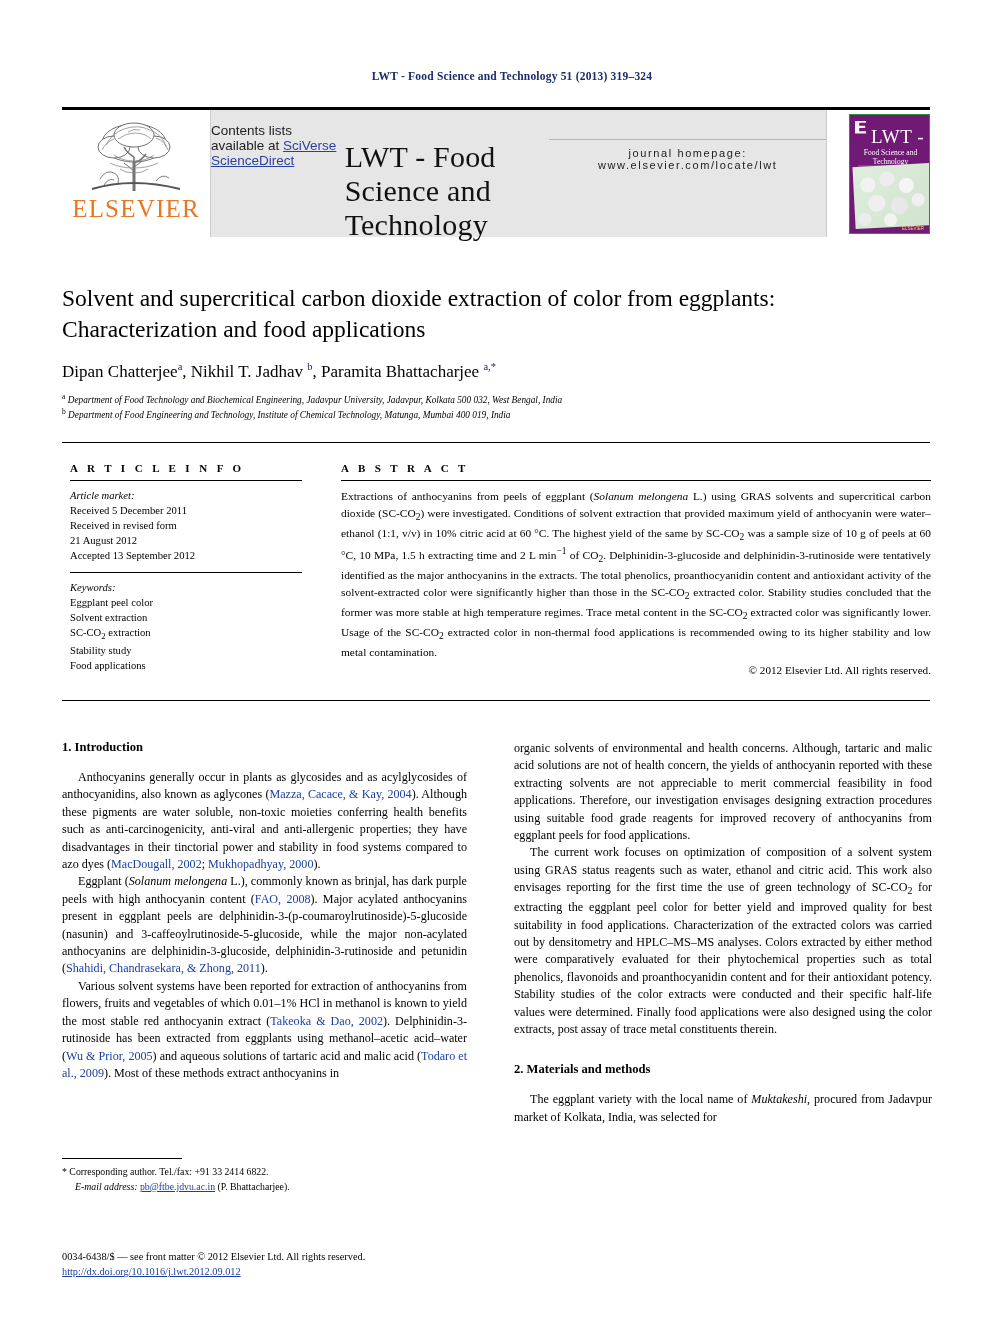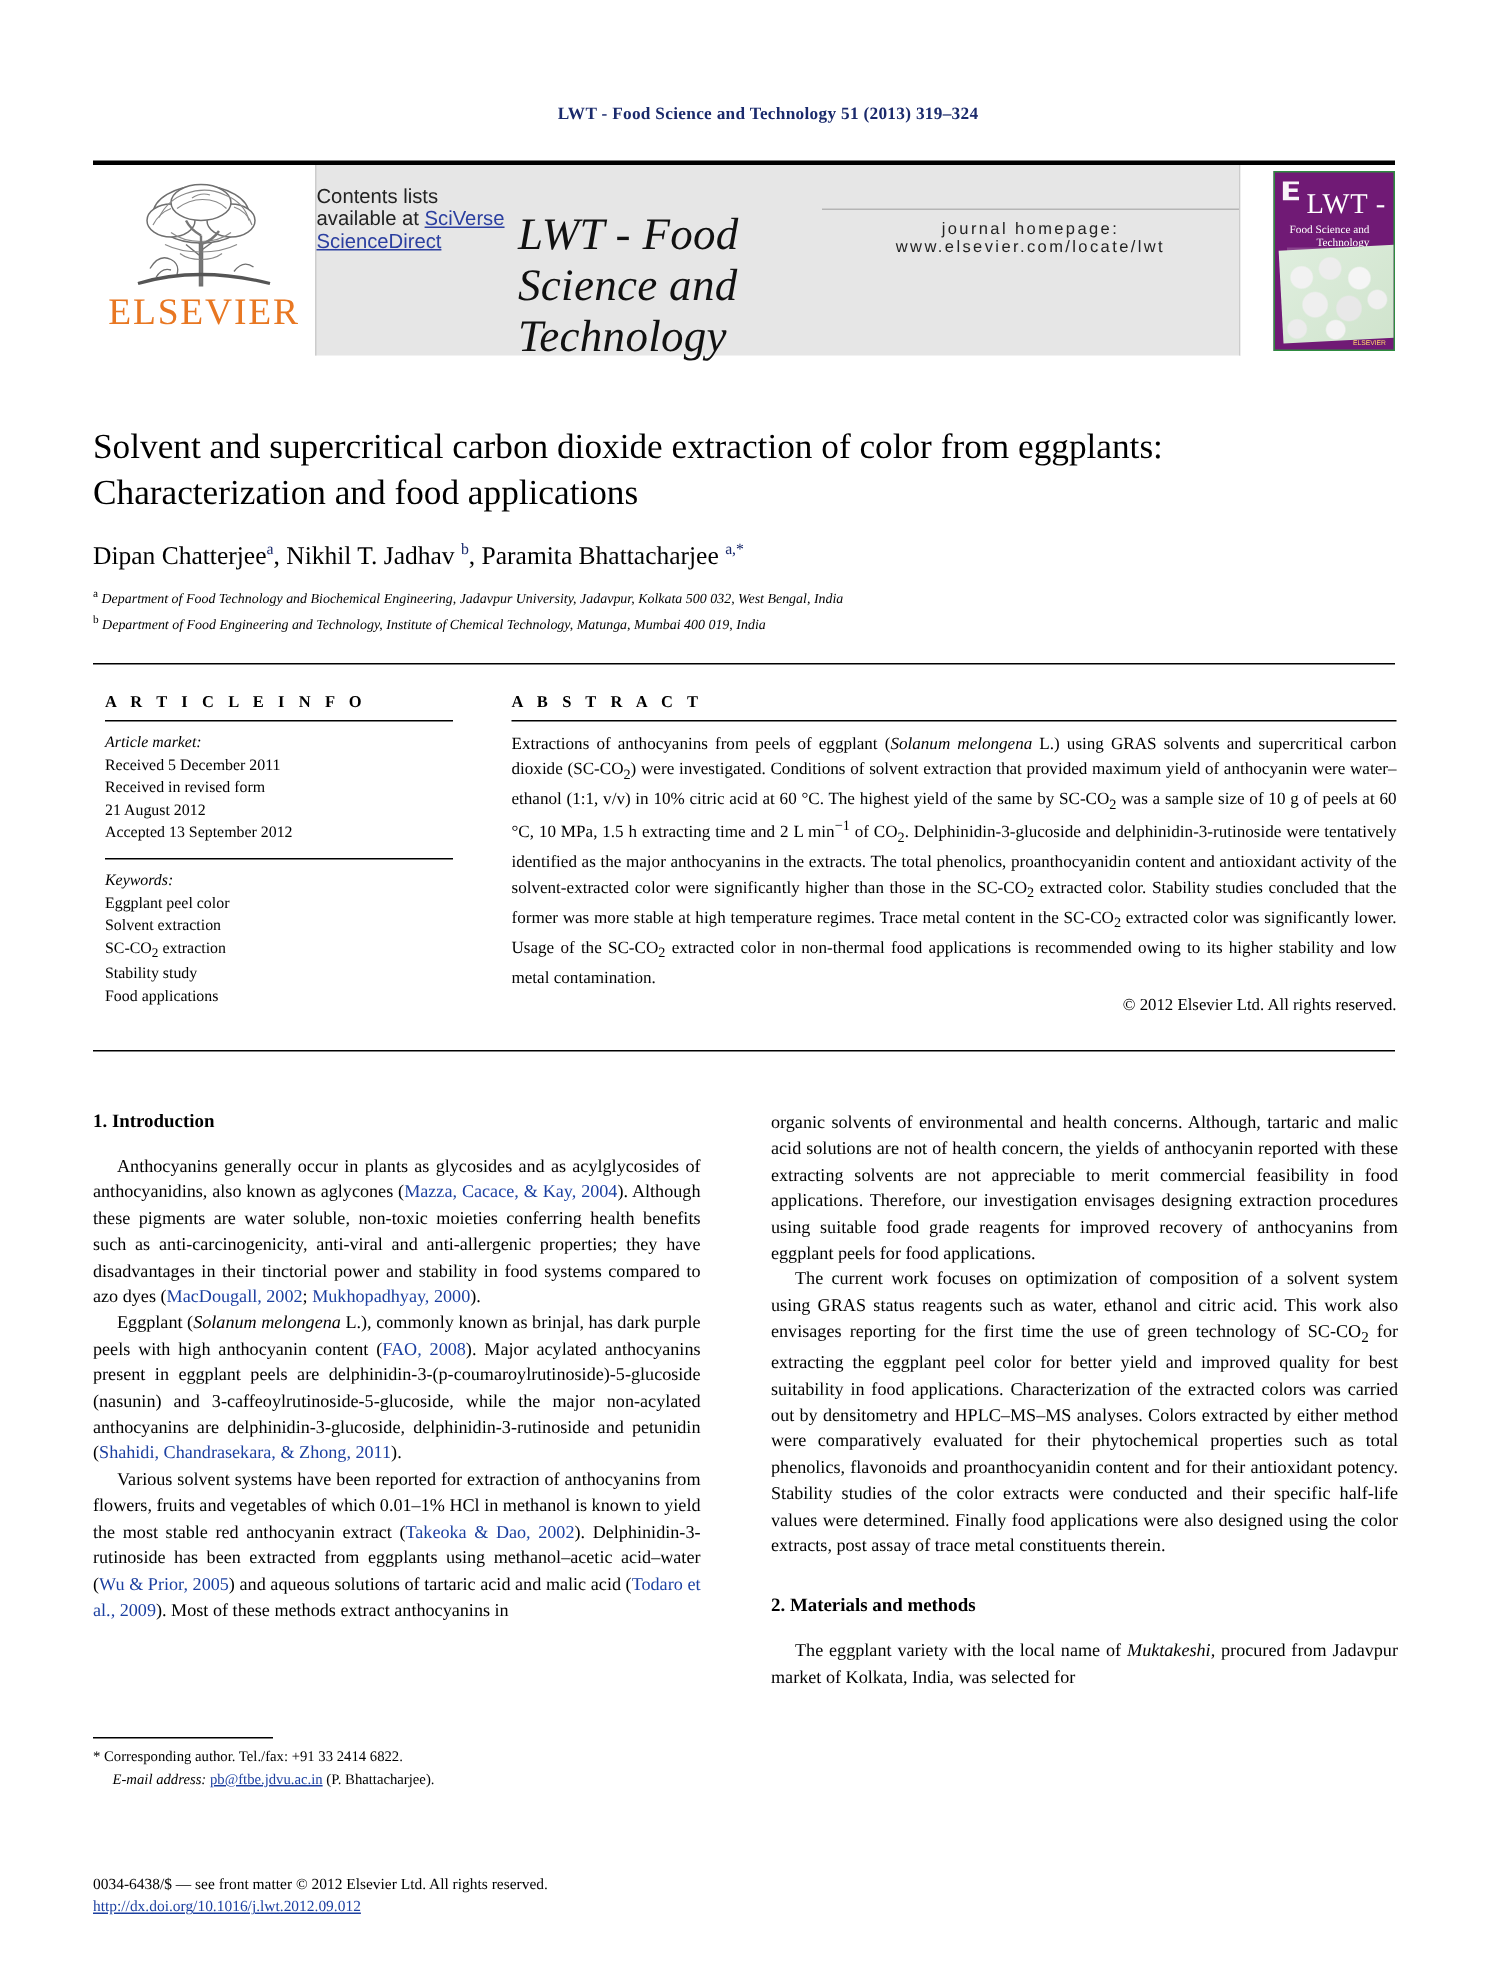--- a/index.html
+++ b/index.html
@@ -88,21 +88,20 @@
   }
   .contents-line .sd-link {
     color: #2b3fa0;
   }
   .journal-title {
     font-family: "Liberation Serif", serif;
     font-size: 30px;
     color: #111;
     margin-top: 17px;
     letter-spacing: 0.2px;
-    font-style: italic;
   }
   .homepage-bar {
     margin-top: 16px;
     width: 100%;
     text-align: center;
     border-top: 1px solid #b5b5b5;
     padding-top: 7px;
     font-family: "Liberation Sans", sans-serif;
     font-size: 11px;
     letter-spacing: 1.6px;
@@ -129,25 +128,25 @@
     position: absolute;
     right: 5px; top: 11px;
     font-family: "Liberation Serif", serif;
     font-size: 19px;
     color: #fff;
     letter-spacing: 0.5px;
   }
   .cover-card .cv-sub {
     position: absolute;
     left: 6px; top: 33px;
-    right: 16px;
+    right: 4px;
     font-family: "Liberation Serif", serif;
     font-size: 7.5px;
     color: #ffffff;
-    text-align: right;
+    text-align: center;
   }
   .cover-card .cv-elsmark {
     position: absolute;
     left: 5px; top: 6px;
     width: 11px; height: 13px;
     background: #ffffff;
     clip-path: polygon(0 0,100% 0,100% 18%,38% 18%,38% 40%,92% 40%,92% 58%,38% 58%,38% 82%,100% 82%,100% 100%,0 100%);
     opacity: .95;
   }
   .cover-card .cv-photo {

